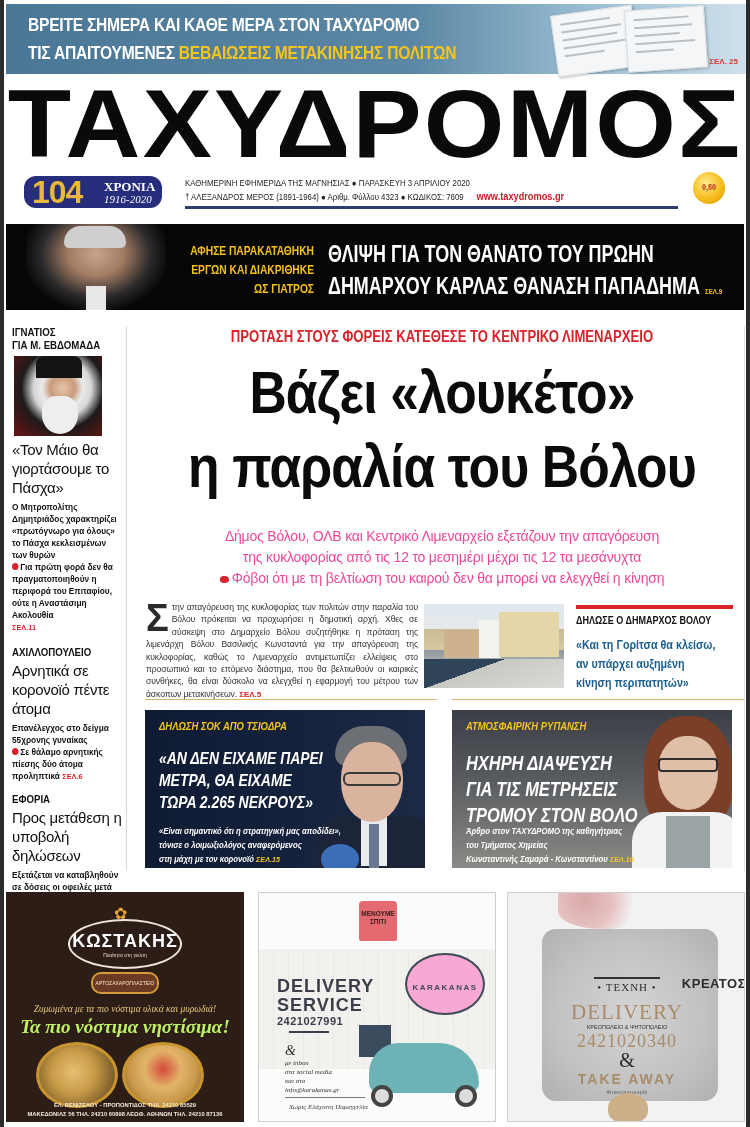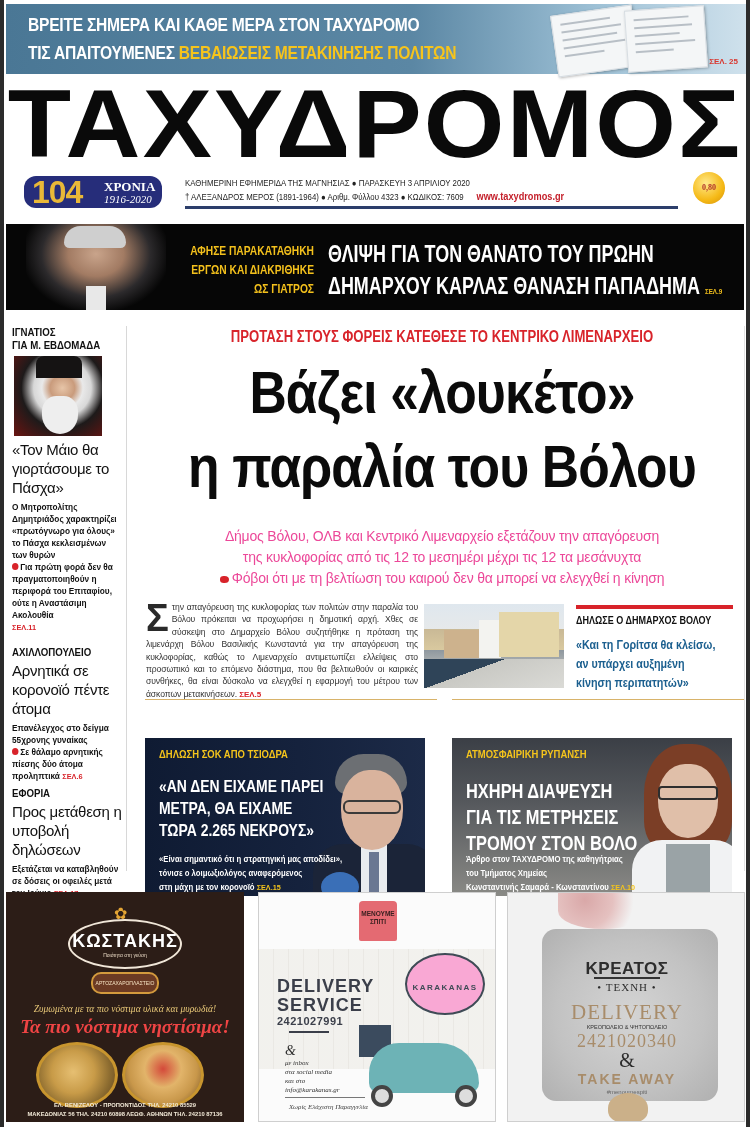--- a/index.html
+++ b/index.html
@@ -94,21 +94,21 @@
   .port-photo .pier { position: absolute; left: 0; top: 55px; width: 150px; height: 30px; background: linear-gradient(160deg, #2f4458 0%, #2f4458 35%, #c9c9c4 35%, #dcdcd8 100%); }
 
   .mayor-rule { left: 576px; top: 605px; width: 157px; height: 4px; background: #d8232a; }
   .mayor-kick { left: 576px; top: 614px; font-weight: 700; font-size: 10.5px; color: #111; transform: scaleX(0.86); transform-origin: left; white-space: nowrap; }
   .mayor-quote { left: 576px; top: 636px; width: 170px; font-weight: 700; font-size: 12.5px; line-height: 19px; color: #1b5f8f;
     transform: scaleX(0.86); transform-origin: left; }
 
   .thin-gold { top: 699px; height: 1px; background: #d8b36a; }
 
   
-  .box { top: 738px; width: 280px; height: 158px; overflow: hidden; }
+  .box { top: 710px; width: 280px; height: 158px; overflow: hidden; font-style: italic; }
   .box-tsiodras { left: 145px; background: linear-gradient(90deg, #0f1b33 0%, #15223d 55%, #1c2a47 100%); }
   .box-pollution { left: 452px; background: linear-gradient(180deg, #3b3f46 0%, #55585c 40%, #8a8a86 100%); }
   .box .kick-y { position: absolute; left: 14px; top: 10px; color: #f4c41c; font-weight: 700; font-size: 11px; transform: scaleX(0.86); transform-origin: left; white-space: nowrap; }
   .box .head-w { position: absolute; left: 14px; top: 38px; color: #ffffff; font-weight: 700; font-size: 17px; line-height: 22px;
     transform: scaleX(0.82); transform-origin: left; white-space: nowrap; z-index: 2; }
   .box .body-w { position: absolute; left: 14px; top: 114px; color: #ffffff; font-weight: 700; font-size: 8.6px; line-height: 14px;
     transform: scaleX(0.9); transform-origin: left; white-space: nowrap; z-index: 2; }
   .box .sel-y { color: #f4c41c; font-size: 8px; }
 
   .person-m { position: absolute; left: 168px; top: 10px; width: 124px; height: 150px; }
@@ -133,21 +133,21 @@
   .ad-karakanas { left: 258px; background: #fbfbfb; border: 1px solid #cfcfcf; }
   .ad-kreatos { left: 507px; background: #f2f2f2; border: 1px solid #cfcfcf; }
 
   .k-oval { position: absolute; left: 62px; top: 27px; width: 114px; height: 50px; border: 2px solid #f0e6d8; border-radius: 50%; }
   .k-name { position: absolute; left: 0; top: 39px; width: 238px; text-align: center; color: #fff; font-size: 18px; font-weight: 700; letter-spacing: 1px; }
   .k-sub { position: absolute; left: 0; top: 60px; width: 238px; text-align: center; color: #e7d7c2; font-size: 5px; }
   .k-wheat { position: absolute; left: 108px; top: 12px; color: #e4a534; font-size: 16px; }
   .k-badge { position: absolute; left: 85px; top: 80px; width: 68px; height: 22px; border-radius: 10px; background: #6b3a24; border: 2px solid #d39a3d; }
   .k-badge span { display: block; text-align: center; font-size: 5px; color: #f6e3c3; line-height: 18px; }
   .k-tag1 { position: absolute; left: 0; top: 112px; width: 238px; text-align: center; color: #e8c878; font-family: "Liberation Serif", serif; font-style: italic; font-size: 9.5px; }
-  .k-tag2 { position: absolute; left: 0; top: 124px; width: 238px; text-align: center; color: #ef4444; font-family: "Liberation Serif", serif; font-style: italic; font-weight: 700; font-size: 19px; }
+  .k-tag2 { position: absolute; left: 0; top: 124px; width: 238px; text-align: center; color: #bef264; font-family: "Liberation Serif", serif; font-style: italic; font-weight: 700; font-size: 19px; }
   .k-plate { position: absolute; top: 150px; width: 82px; height: 66px; border-radius: 50%; border: 3px solid #c8952e;
     background: radial-gradient(circle at 45% 45%, #e6bf72 0%, #c89b48 40%, #8a6a2f 70%, #5a3e1c 100%); }
   .k-plate.p1 { left: 30px; }
   .k-plate.p2 { left: 116px; background: radial-gradient(circle at 50% 40%, #d4493a 0%, #e2b46a 35%, #c8974a 65%, #6a4b22 100%); }
   .k-addr { position: absolute; left: 0; width: 238px; text-align: center; color: #f3ead8; font-size: 5.8px; font-weight: 700; white-space: nowrap; }
   .k-addr.a1 { top: 210px; }
   .k-addr.a2 { top: 219px; }
 
   .kk-house { position: absolute; left: 100px; top: 8px; width: 38px; height: 40px; background: #e46a72; border-radius: 4px 4px 2px 2px; }
   .kk-house span { display: block; font-size: 6.5px; color: #3b2020; text-align: center; margin-top: 9px; line-height: 8px; font-weight: 700; }
@@ -162,21 +162,21 @@
   .kk-foot { position: absolute; left: 30px; top: 210px; font-family: "Liberation Serif", serif; font-style: italic; font-size: 7px; color: #444; }
   .kk-sep { position: absolute; left: 26px; top: 204px; width: 80px; height: 1px; background: #777; }
   .scooter-box { position: absolute; left: 100px; top: 132px; width: 32px; height: 32px; background: #3b4b5e; }
   .scooter { position: absolute; left: 110px; top: 150px; width: 110px; height: 50px; border-radius: 30px 40px 10px 10px; background: #6db3b6; }
   .wheel { position: absolute; top: 192px; width: 22px; height: 22px; border-radius: 50%; border: 4px solid #444; background: #ddd; }
 
   .kr-flower { position: absolute; left: 50px; top: 0; width: 90px; height: 36px; border-radius: 0 0 50% 50%;
     background: radial-gradient(circle at 30% 20%, #d9a8a8 0%, #e5c1c0 40%, transparent 70%); }
   .kr-wash { position: absolute; left: 34px; top: 36px; width: 176px; height: 172px; border-radius: 14px;
     background: radial-gradient(ellipse at 50% 50%, #d4d4d4 0%, #c2c2c2 60%, #b0b0b0 100%); }
-  .kr-name { position: absolute; left: 0; top: 66px; width: 238px; text-align: center; font-size: 17px; font-weight: 700; color: #2d2d2d; letter-spacing: .5px; }
+  .kr-name { position: absolute; left: 0; top: 83px; width: 238px; text-align: right; font-size: 13px; font-weight: 700; color: #2d2d2d; letter-spacing: .5px; }
   .kr-rule { position: absolute; left: 86px; width: 66px; height: 2px; background: #333; }
   .kr-techni { position: absolute; left: 0; top: 88px; width: 238px; text-align: center; font-family: "Liberation Serif", serif; font-size: 11px; color: #2d2d2d; letter-spacing: 1px; }
   .kr-delivery { position: absolute; left: 0; top: 107px; width: 238px; text-align: center; font-family: "Liberation Serif", serif; font-size: 21px; color: #a88c6a; letter-spacing: 1px; }
   .kr-sub { position: absolute; left: 0; top: 131px; width: 238px; text-align: center; font-size: 5.5px; color: #333; }
   .kr-phone { position: absolute; left: 0; top: 138px; width: 238px; text-align: center; font-family: "Liberation Serif", serif; font-size: 18px; color: #a88c6a; letter-spacing: 1px; }
   .kr-amp { position: absolute; left: 0; top: 156px; width: 238px; text-align: center; font-family: "Liberation Serif", serif; font-size: 20px; color: #2d2d2d; }
   .kr-take { position: absolute; left: 0; top: 178px; width: 238px; text-align: center; font-size: 14px; font-weight: 700; color: #a88c6a; letter-spacing: 2px; }
   .kr-hash { position: absolute; left: 0; top: 196px; width: 238px; text-align: center; font-size: 6px; color: #666; }
   .kr-leaf { position: absolute; left: 100px; top: 200px; width: 40px; height: 30px; border-radius: 50% 50% 40% 40%; background: #cbb089; }
 </style>
@@ -258,21 +258,21 @@
   <div style="margin-top:12px;">
     <div class="kick">ΑΧΙΛΛΟΠΟΥΛΕΙΟ</div>
     <div class="big-sub">Αρνητικά σε κορονοϊό πέντε άτομα</div>
     <div class="lc-body">
       <span>Επανέλεγχος στο δείγμα 55χρονης γυναίκας</span><br>
       <span class="dot"></span><span>Σε θάλαμο αρνητικής πίεσης δύο άτομα προληπτικά</span>
       <span class="sel-red">ΣΕΛ.6</span>
     </div>
   </div>
 
-  <div style="margin-top:4px;">
+  <div style="margin-top:10px;">
     <div class="kick">ΕΦΟΡΙΑ</div>
     <div class="big-sub">Προς μετάθεση η υποβολή δηλώσεων</div>
     <div class="lc-body">
       <span>Εξετάζεται να καταβληθούν σε δόσεις οι οφειλές μετά τον Ιούνιο</span>
       <span class="sel-red">ΣΕΛ.17</span>
     </div>
   </div>
 </div>
 
 <div class="abs main-kicker">ΠΡΟΤΑΣΗ ΣΤΟΥΣ ΦΟΡΕΙΣ ΚΑΤΕΘΕΣΕ ΤΟ ΚΕΝΤΡΙΚΟ ΛΙΜΕΝΑΡΧΕΙΟ</div>

